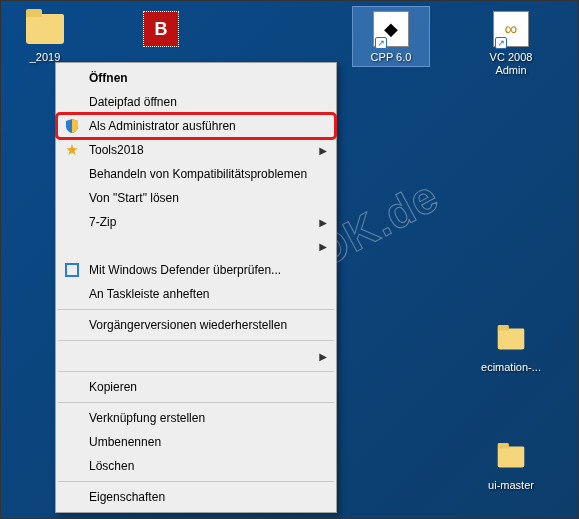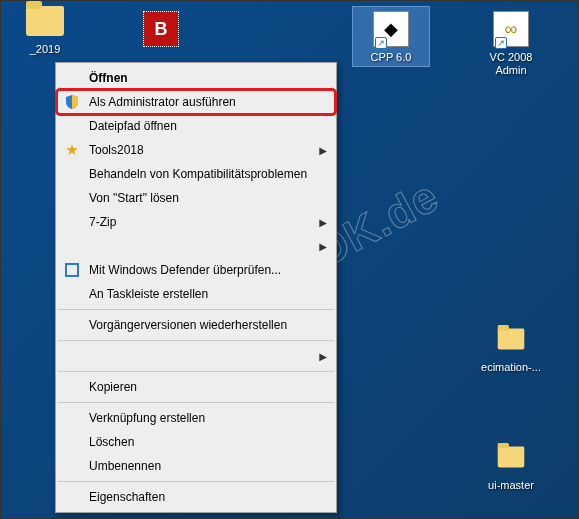--- a/index.html
+++ b/index.html
@@ -129,21 +129,21 @@
     letter-spacing: 1px;
     pointer-events: none;
     white-space: nowrap;
   }
 </style>
 </head>
 <body>
 
 <div class="desktop">
 
-  <div class="desktop-icon" style="left:6px; top:0;">
+  <div class="desktop-icon" style="left:6px; top:8px;">
     <div class="icon-box">
         <div class="folder-glyph"></div>
       </div>
     <div class="label">_2019</div>
   </div>
 
   <div class="desktop-icon" style="left:122px; top:8px;">
     <div class="icon-box">
       <div class="borland-glyph">B</div>
     </div>
@@ -179,34 +179,34 @@
       </div>
     <div class="label">ui-master</div>
   </div>
 
   <div class="watermark">SoftwareOK.de</div>
 
   <div class="context-menu">
 
     <div class="menu-item bold">
       <span class="mi-label">Öffnen</span>
+    </div>
+    <div class="menu-item">
+      <span class="mi-label">Dateipfad öffnen</span>
     </div>
     <div class="menu-item highlighted">
       <span class="mi-icon">
         <svg class="shield-svg" viewBox="0 0 16 16">
             <path d="M8 1 L14 3 V8 C14 12 11 14.5 8 15 C5 14.5 2 12 2 8 V3 Z" fill="#2a7bd1"></path>
             <path d="M8 1 L14 3 V8 C14 12 11 14.5 8 15 V1 Z" fill="#f5c23a"></path>
           </svg>
       </span>
       <span class="mi-label">Als Administrator ausführen</span>
     </div>
     <div class="menu-item">
-      <span class="mi-label">Dateipfad öffnen</span>
-    </div>
-    <div class="menu-item">
       <span class="mi-icon star-svg">★</span>
       <span class="mi-label">Tools2018</span>
       <span class="submenu-arrow">▶</span>
     </div>
     <div class="menu-item">
       <span class="mi-label">Behandeln von Kompatibilitätsproblemen</span>
     </div>
     <div class="menu-item">
       <span class="mi-label">Von "Start" lösen</span>
     </div>
@@ -217,21 +217,21 @@
     <div class="menu-item">
       <span class="submenu-arrow">▶</span>
     </div>
     <div class="menu-item">
       <span class="mi-icon">
           <span class="defender-box"></span>
         </span>
       <span class="mi-label">Mit Windows Defender überprüfen...</span>
     </div>
     <div class="menu-item">
-      <span class="mi-label">An Taskleiste erstellen</span>
+      <span class="mi-label">An Taskleiste anheften</span>
     </div>
 
     <div class="menu-sep"></div>
 
     <div class="menu-item">
       <span class="mi-label">Vorgängerversionen wiederherstellen</span>
     </div>
 
     <div class="menu-sep"></div>
 
@@ -244,25 +244,25 @@
     <div class="menu-item">
       <span class="mi-label">Kopieren</span>
     </div>
 
     <div class="menu-sep"></div>
 
     <div class="menu-item">
       <span class="mi-label">Verknüpfung erstellen</span>
     </div>
     <div class="menu-item">
+      <span class="mi-label">Umbenennen</span>
+    </div>
+    <div class="menu-item">
       <span class="mi-label">Löschen</span>
     </div>
-    <div class="menu-item">
-      <span class="mi-label">Umbenennen</span>
-    </div>
 
     <div class="menu-sep"></div>
 
     <div class="menu-item">
       <span class="mi-label">Eigenschaften</span>
     </div>
 
   </div>
 
 </div>

